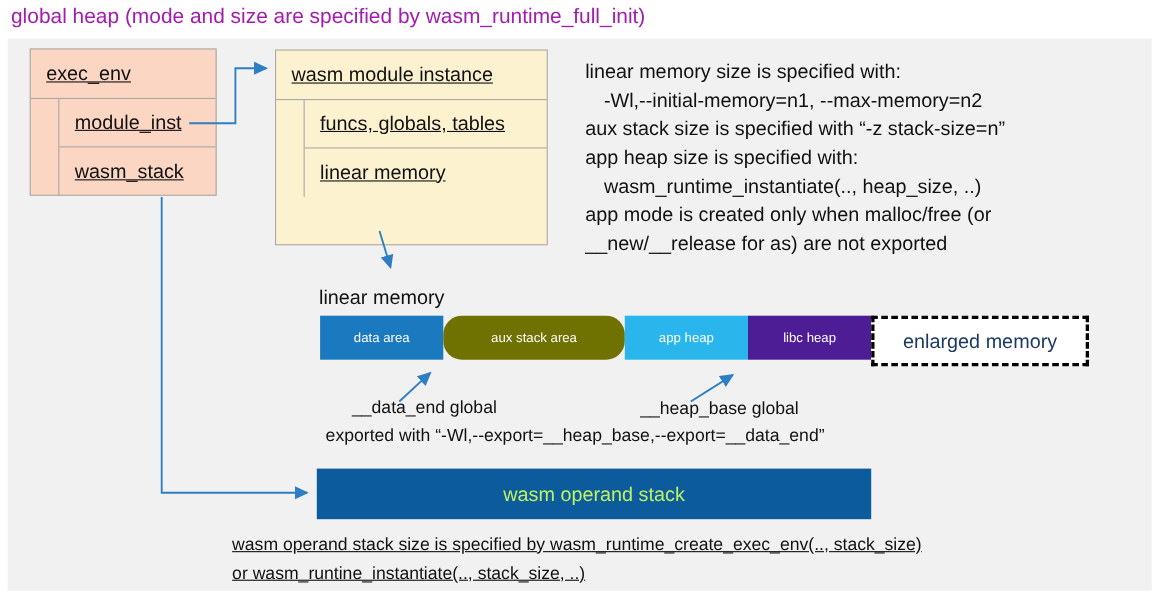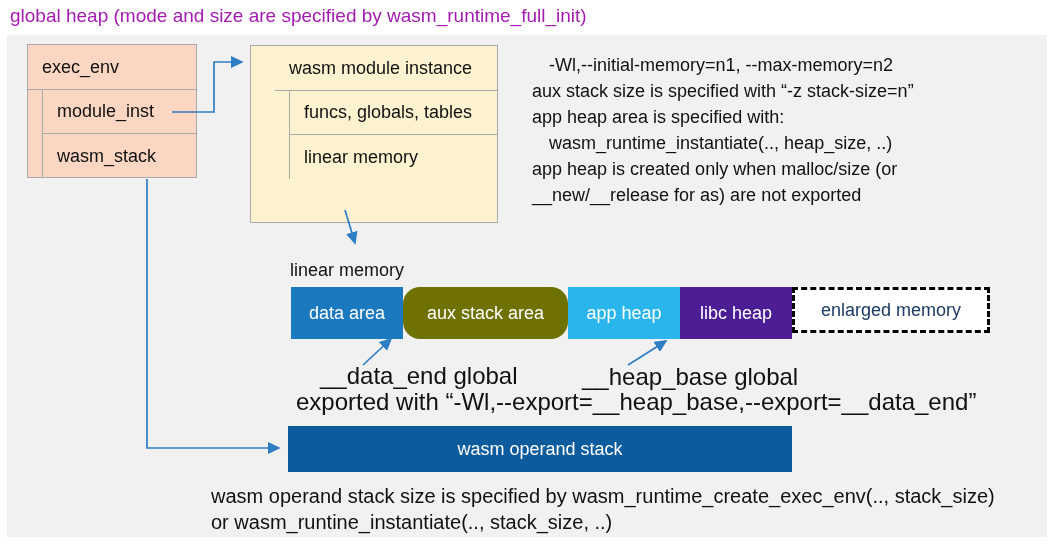--- a/index.html
+++ b/index.html
@@ -6,85 +6,86 @@
   * { box-sizing:border-box; }
   .stage {
     position:relative; width:1054px; height:547px; background:#ffffff;
     font-family:"Liberation Sans", sans-serif; color:#111; overflow:hidden;
   }
   .abs { position:absolute; }
   .title { left:10px; top:5px; font-size:19px; color:#a21caf; white-space:nowrap; }
   .panel { left:7px; top:35px; width:1040px; height:502px; }
 
   
-  .nest-box { border:1px solid; font-size:18px; }
+  .nest-box { border:1px solid; font-size:18px;text-decoration:underline; }
   .nest-header { height:45px; display:flex; align-items:center; padding-left:14px; border-bottom:1px solid; border-color:inherit; }
-  .nest-rows { margin-left:14px; border-left:1px solid; border-color:inherit; }
+  .nest-rows { margin-left:25px; border-left:1px solid; border-color:inherit; }
   .nest-row { height:44px; display:flex; align-items:center; padding-left:14px; border-bottom:1px solid; border-color:inherit; }
   .nest-row:last-child { border-bottom:none; }
   .exec-box { left:27px; top:44px; width:170px; height:134px; }
   .inst-box { left:250px; top:45px; width:248px; height:178px; }
 
   
   .notes { left:532px; top:52px; font-size:18px; line-height:26px; white-space:nowrap; }
   .note-indent { padding-left:17px; }
 
   
   .lm-label { left:290px; top:260px; font-size:18px; }
   .lm-bar { left:291px; top:287px; height:46px; display:flex; }
-  .lm-seg { height:52px; display:flex; align-items:center; justify-content:center;
-            font-size:18px; color:#fff; white-space:nowrap; }
+  .lm-seg { height:40px; display:flex; align-items:center; justify-content:center;
+            font-size:12px; color:#fff; white-space:nowrap; }
   .seg-0 { width:112px; } .seg-1 { width:165px; } .seg-2 { width:112px; } .seg-3 { width:112px; }
   .enlarged { left:792px; top:287px; width:198px; height:46px; background:#ffffff;
               border:3px dashed #000; display:flex; align-items:center; justify-content:center;
               font-size:18px; white-space:nowrap; }
 
-  .ann { font-size:24px; white-space:nowrap; }
+  .ann { font-size:16px; white-space:nowrap; }
   .ann-dataend { left:320px; top:362px; }
   .ann-heapbase { left:582px; top:363px; }
   .ann-exported { left:296px; top:388px; }
 
   
   .op-bar { left:288px; top:426px; width:504px; height:46px; display:flex;
-            align-items:center; justify-content:center; color:#ffffff; font-size:18px; }
-  .op-notes { left:211px; top:483px; font-size:20px; line-height:26px; white-space:nowrap; }
+            align-items:center; justify-content:center; color:#bef264; font-size:18px; }
+  .op-notes { left:211px; top:483px; font-size:16px; line-height:26px; white-space:nowrap;text-decoration:underline; }
 
   .overlay { left:0; top:0; width:1054px; height:547px; pointer-events:none; }
 </style>
 </head>
 <body>
 
 <div class="stage">
 
   <div class="abs title">global heap (mode and size are specified by wasm_runtime_full_init)</div>
 
   <div class="abs panel" style="background-color: rgb(241, 241, 242);"></div>
 
   <div class="abs nest-box exec-box" style="background-color: rgb(251, 214, 195); border-color: rgb(169, 169, 169);">
     <div class="nest-header">exec_env</div>
     <div class="nest-rows">
       <div class="nest-row">module_inst</div>
       <div class="nest-row">wasm_stack</div>
     </div>
   </div>
 
-  <div class="abs nest-box inst-box" style="background-color: rgb(253, 242, 208); border-color: rgb(169, 169, 169); padding-left: 24px;">
+  <div class="abs nest-box inst-box" style="background-color: rgb(253, 242, 208); border-color: rgb(169, 169, 169);">
     <div class="nest-header">wasm module instance</div>
     <div class="nest-rows">
       <div class="nest-row">funcs, globals, tables</div>
       <div class="nest-row">linear memory</div>
     </div>
   </div>
 
   <div class="abs notes">
+    <div>linear memory size is specified with:</div>
     <div class="note-indent">-Wl,--initial-memory=n1, --max-memory=n2</div>
     <div>aux stack size is specified with “-z stack-size=n”</div>
-    <div>app heap area is specified with:</div>
+    <div>app heap size is specified with:</div>
     <div class="note-indent">wasm_runtime_instantiate(.., heap_size, ..)</div>
-    <div>app heap is created only when malloc/size (or</div>
+    <div>app mode is created only when malloc/free (or</div>
     <div>__new/__release for as) are not exported</div>
   </div>
 
   <div class="abs lm-label">linear memory</div>
 
   <div class="abs lm-bar">
     <div class="lm-seg seg-0" style="background-color: rgb(27, 121, 191);">data area</div>
     <div class="lm-seg seg-1" style="background-color: rgb(111, 113, 0); border-radius: 17px;">aux stack area</div>
     <div class="lm-seg seg-2" style="background-color: rgb(42, 182, 236);">app heap</div>
     <div class="lm-seg seg-3" style="background-color: #4c1d95;">libc heap</div>

